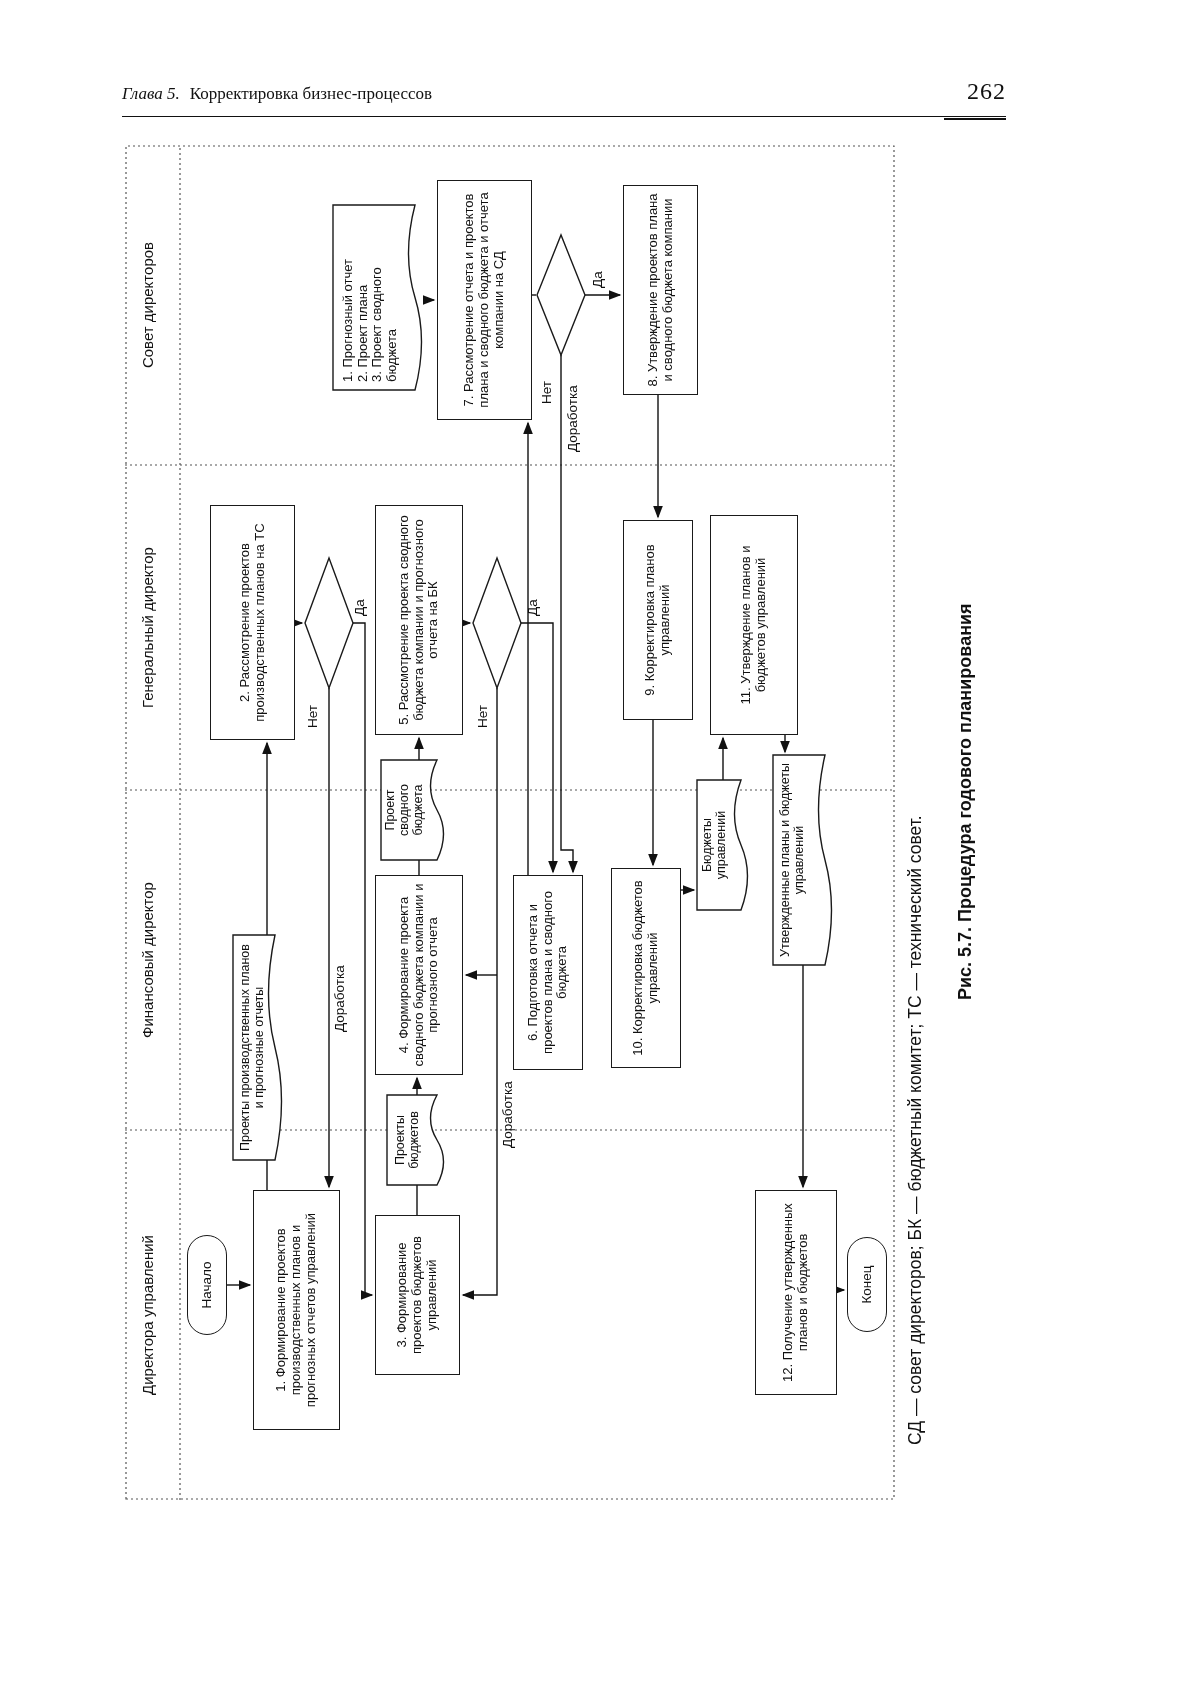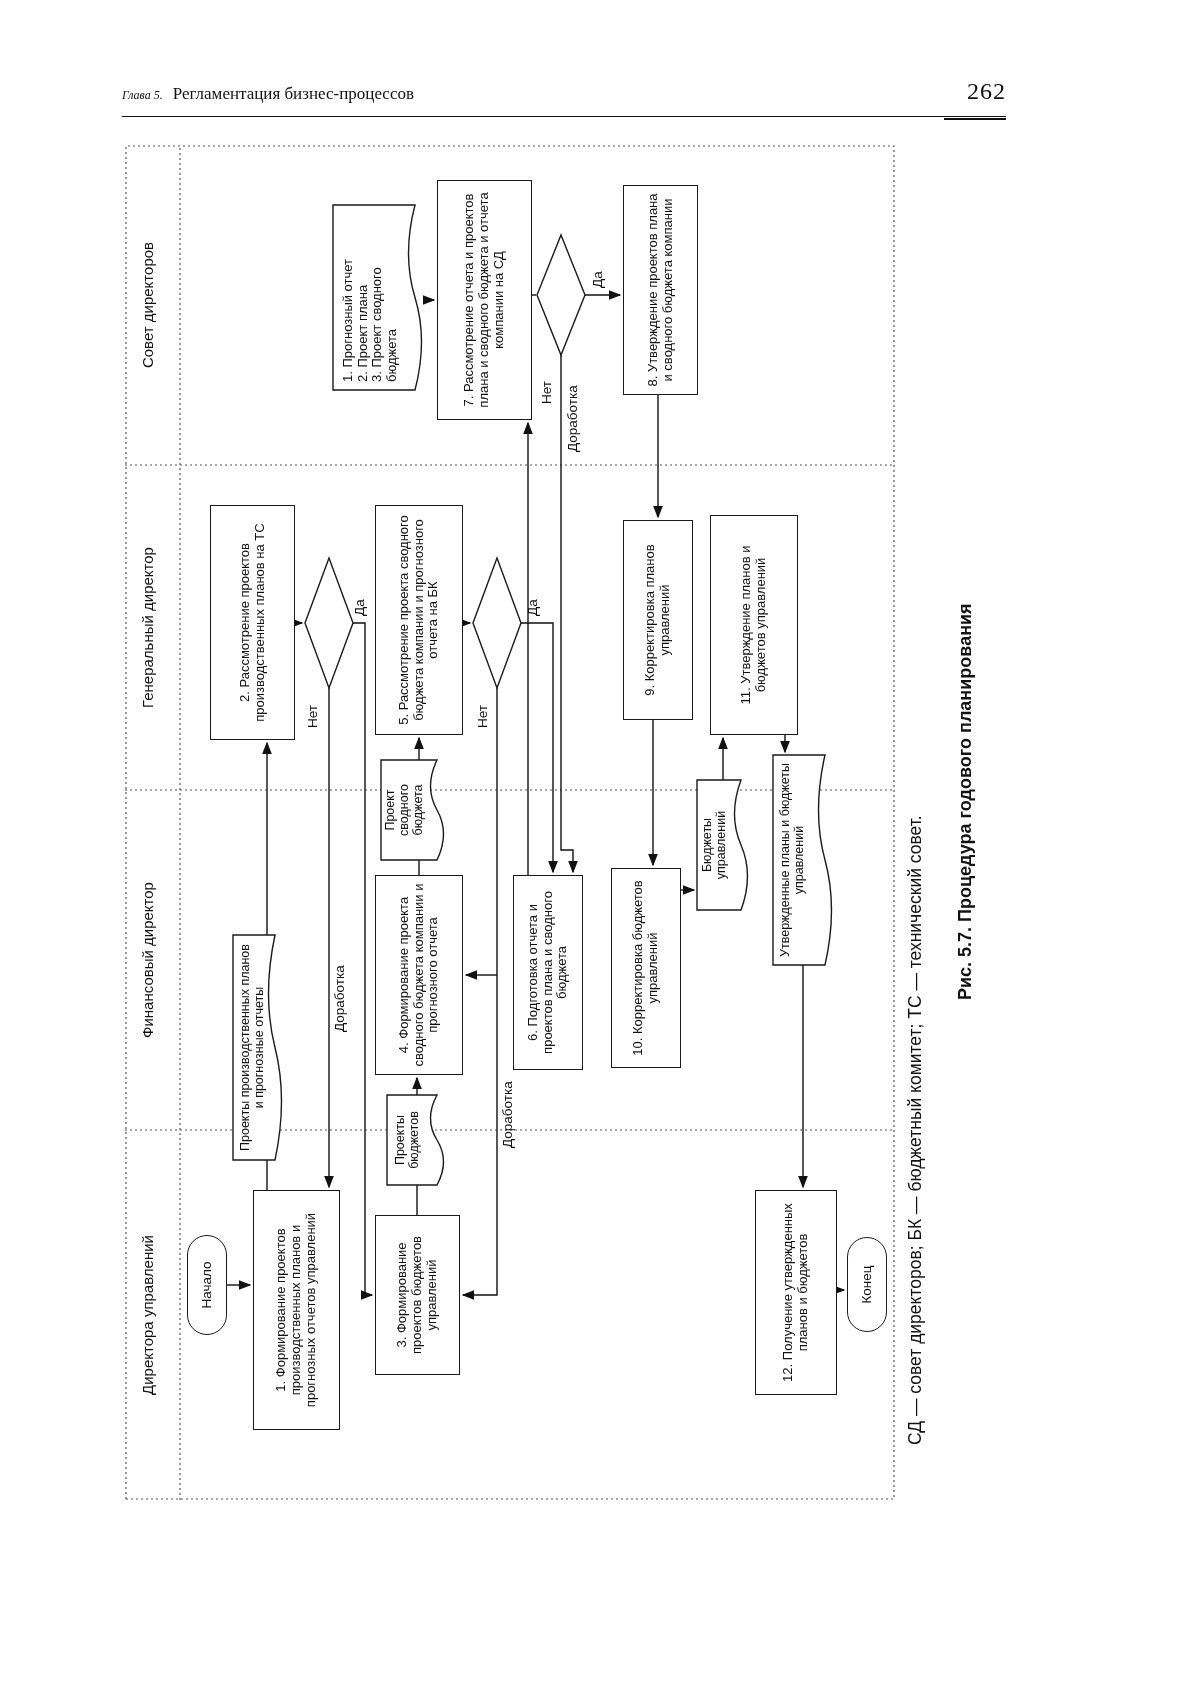--- a/index.html
+++ b/index.html
@@ -4,21 +4,21 @@
 <style>
   html,body{margin:0;padding:0;}
   body{
     width:1190px;height:1684px;position:relative;overflow:hidden;
     background:#ffffff;color:#111;
     font-family:"Liberation Sans",sans-serif;
   }
   
   .header{position:absolute;left:122px;top:84px;width:884px;height:34px;
     font-family:"Liberation Serif",serif;}
-  .chapter-label{font-style:italic;font-size:12px;}
+  .chapter-label{font-style:italic;font-size:17px;}
   .chapter-title{font-size:17px;margin-left:6px;}
   .page-number{position:absolute;right:0;top:-6px;font-size:24px;letter-spacing:1px;}
   .header-rule{position:absolute;left:122px;top:116px;width:884px;border-top:1.6px solid #111;}
   .pn-rule{position:absolute;left:944px;top:118px;width:62px;border-top:2.5px solid #111;}
 
   
   .rotated{position:absolute;left:125px;top:1500px;width:1355px;height:880px;
     transform-origin:0 0;transform:rotate(-90deg);}
   .frame-svg{position:absolute;left:0;top:0;}
   .lane-title{position:absolute;top:14px;text-align:center;font-size:15px;color:#111;}
@@ -32,21 +32,21 @@
     white-space:pre-line;padding-top:6px;padding-left:6px;font-size:13px;}
   .flow-label{position:absolute;font-size:13.5px;color:#111;}
   .caption-abbr{position:absolute;left:55px;top:780px;font-size:17.5px;font-family:"Liberation Sans",sans-serif;}
   .caption-fig{position:absolute;left:500px;top:830px;font-size:18px;font-weight:bold;}
 </style>
 </head>
 <body>
 
 <div class="header">
   <span class="chapter-label">Глава 5.</span>
-  <span class="chapter-title">Регламентация бизнес-процессов</span>
+  <span class="chapter-title">Корректировка бизнес-процессов</span>
   <span class="page-number">262</span>
 </div>
 <div class="header-rule"></div>
 <div class="pn-rule"></div>
 
 <div class="rotated">
 
   <svg class="frame-svg" width="1355" height="880" viewBox="0 0 1355 880">
     <defs>
       <marker id="arr" markerWidth="10" markerHeight="8" refX="8" refY="3.5" orient="auto">

